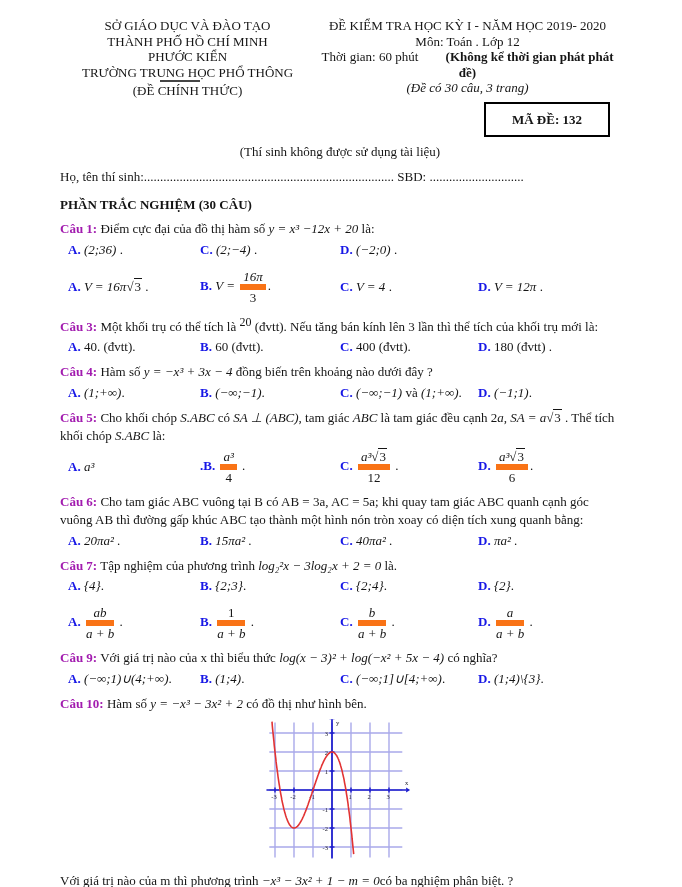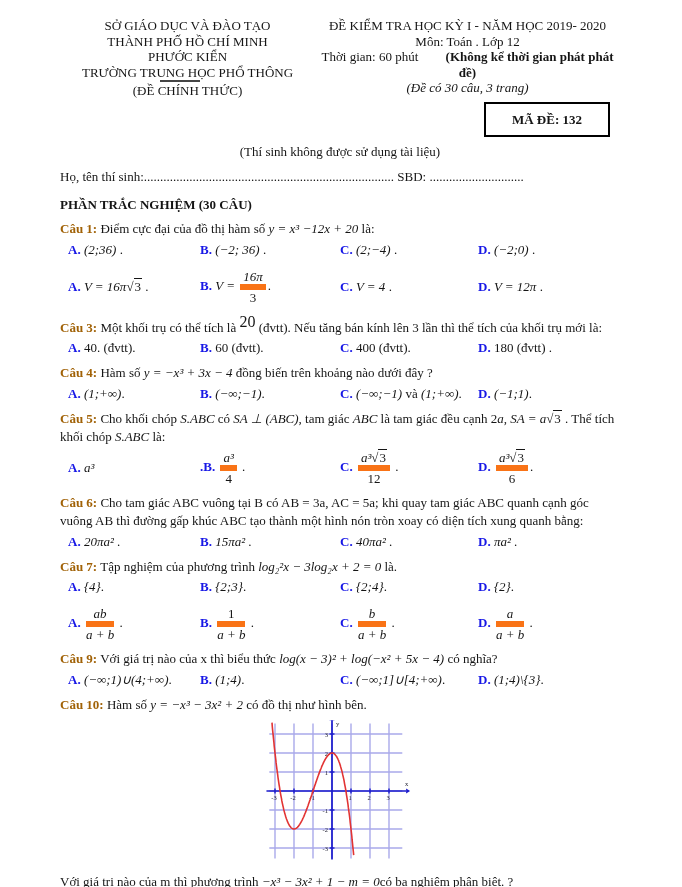--- a/index.html
+++ b/index.html
@@ -19,27 +19,27 @@
   .code-box-wrap{text-align:right;margin:6px 10px 0 0;}
   .code-box{display:inline-block;border:2px solid #000;font-weight:bold;padding:8px 26px;}
 
   .notice{text-align:center;margin-top:7px;}
   .name-line{margin-top:9px;}
   .section-title{font-weight:bold;margin-top:12px;}
 
   
   .q{margin-top:7px;}
   .qstem{line-height:18.5px;}
-  .qlabel{color:#a16207;font-weight:bold;}
+  .qlabel{color:#a21caf;font-weight:bold;}
   .opts{display:grid;grid-template-columns:132px 140px 138px auto;
         padding-left:8px;margin-top:2px;line-height:18px;align-items:center;}
   .opt{white-space:nowrap;}
   .olabel{color:#1717e6;font-weight:bold;}
   .mi{font-style:italic;}
-  sup.raise{font-size:16px;}
+  sup.raise{font-size:12px;}
   .sq{font-style:normal;}
   .rad{border-top:1px solid #151515;padding:0 1px;}
   .frac{display:inline-block;text-align:center;vertical-align:middle;margin:1px 2px;}
   .frac .num{display:block;border-bottom:6px solid #f97316;line-height:15px;padding:0 3px;}
   .frac .den{display:block;line-height:15px;}
 
   
   .figure{text-align:center;margin-top:6px;}
   .closing{margin-top:6px;line-height:18.5px;}
 </style>
@@ -67,21 +67,20 @@
   </div>
 
   <div class="notice">(Thí sinh không được sử dụng tài liệu)</div>
   <div class="name-line">Họ, tên thí sinh:............................................................................. SBD: .............................</div>
   <div class="section-title">PHẦN TRẮC NGHIỆM (30 CÂU)</div>
 
   <div class="q">
       <div class="qstem"><span class="qlabel">Câu 1:</span> <span>Điểm cực đại của đồ thị hàm số </span><span class="mi">y = x³ −12x + 20</span><span> là:</span></div>
       <div class="opts">
         <span class="opt"><span class="olabel">A.</span> <span class="mi">(2;36)</span><span> .</span></span>
-        <span class="opt"><span class="olabel">B.</span> <span class="mi">(−2; 36)</span><span> .</span></span>
         <span class="opt"><span class="olabel">C.</span> <span class="mi">(2;−4)</span><span> .</span></span>
         <span class="opt"><span class="olabel">D.</span> <span class="mi">(−2;0)</span><span> .</span></span>
       </div>
     </div>
   <div class="q">
       <div class="opts">
         <span class="opt"><span class="olabel">A.</span> <span class="mi">V = 16π</span><span class="sq">√<span class="rad">3</span></span><span> .</span></span>
         <span class="opt"><span class="olabel">B.</span> <span class="mi">V = </span><span class="frac"><span class="num"><span class="mi">16π</span></span><span class="den"><span>3</span></span></span><span>.</span></span>
         <span class="opt"><span class="olabel">C.</span> <span class="mi">V = 4</span><span> .</span></span>
         <span class="opt"><span class="olabel">D.</span> <span class="mi">V = 12π</span><span> .</span></span>

